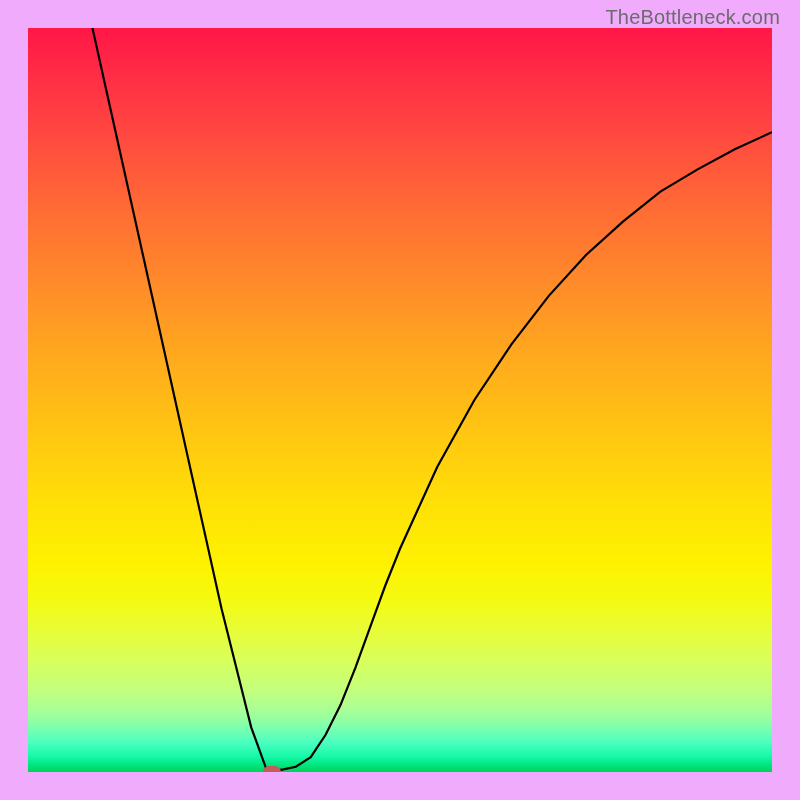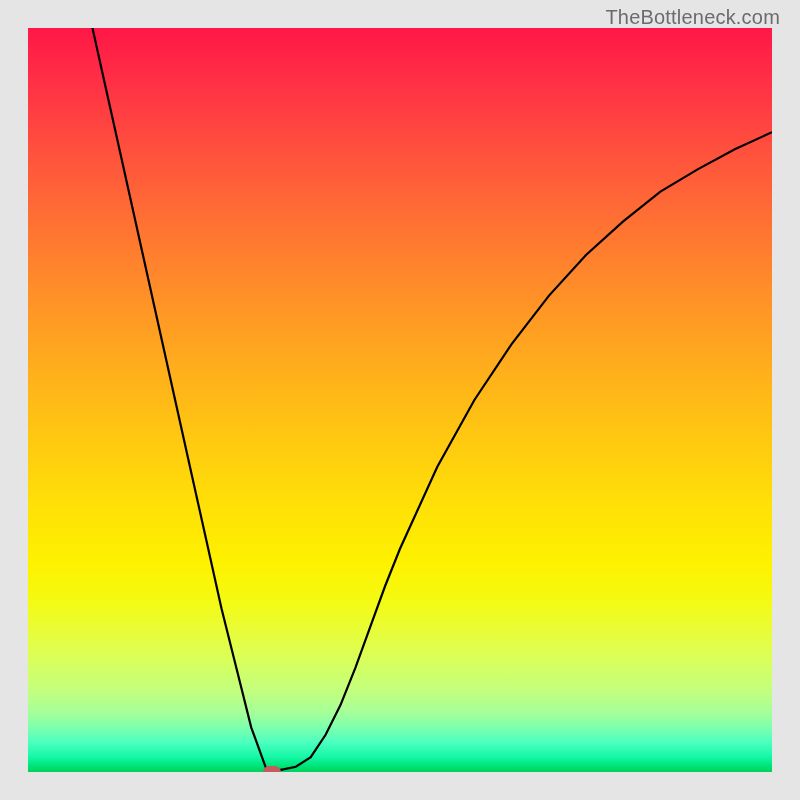--- a/index.html
+++ b/index.html
@@ -1,17 +1,17 @@
 <!DOCTYPE html>
 <html><head>
 <meta charset="utf-8">
 <style>
   * { margin: 0; padding: 0; box-sizing: border-box; }
   body { width: 800px; height: 800px; background: #000; position: relative; font-family: Arial, Helvetica, sans-serif; }
-  .frame { position: absolute; inset: 0; background: #e5e5e5; }
+  .frame { position: absolute; inset: 0; background: #f0abfc; }
   .plot-area {
     position: absolute;
     left: 28px;
     top: 28px;
     width: 744px;
     height: 744px;
     overflow: hidden;
   }
   .gradient-bg {
     position: absolute;

